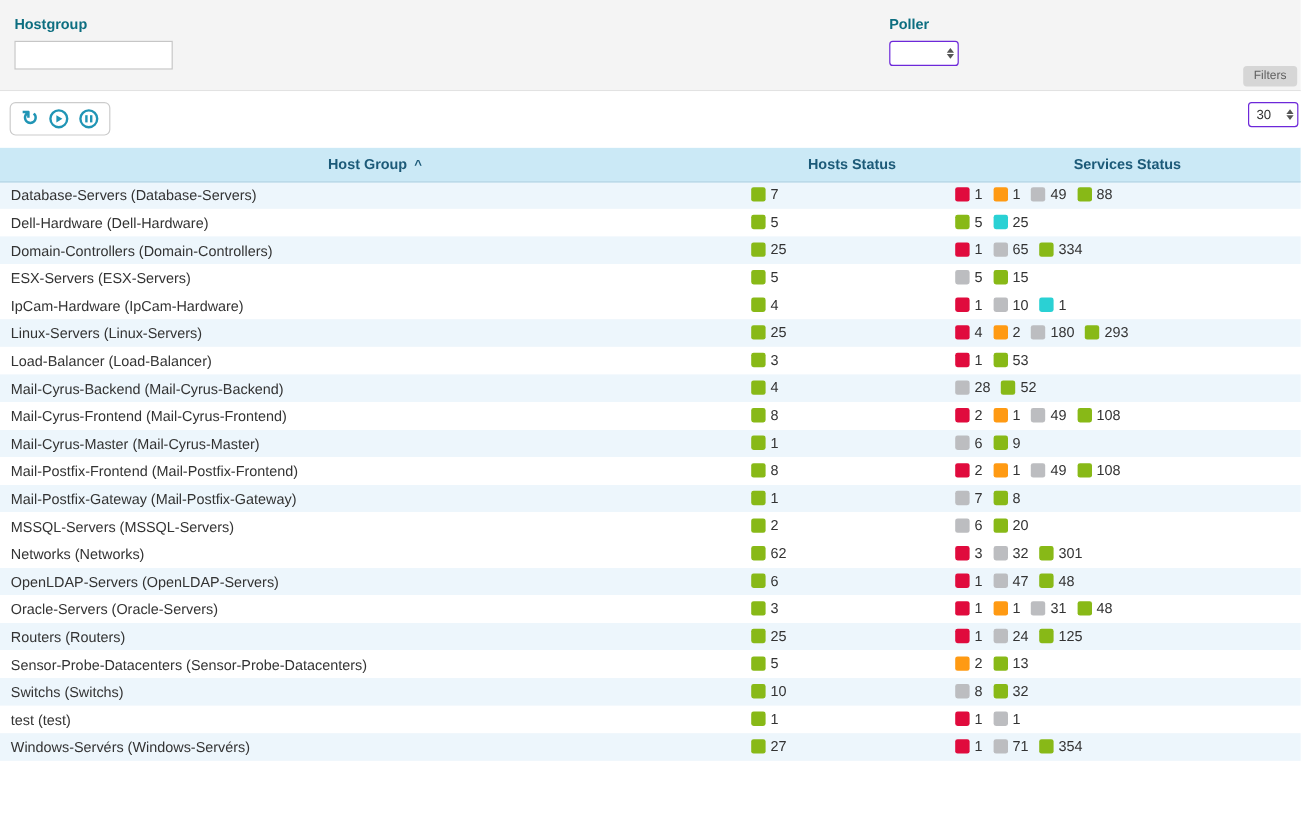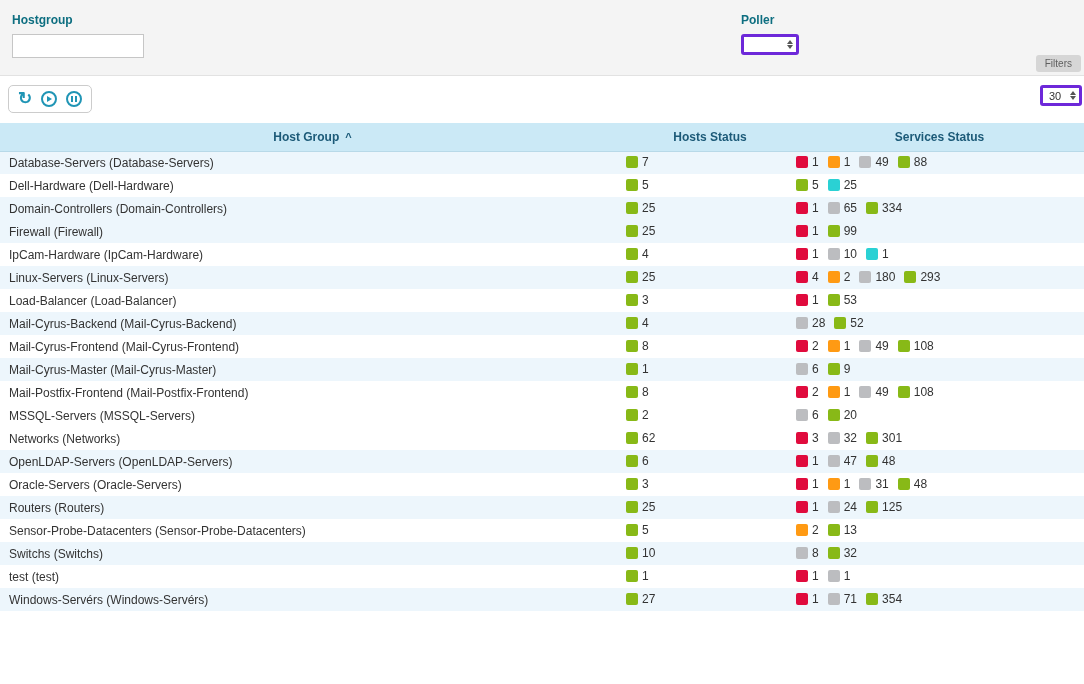--- a/index.html
+++ b/index.html
@@ -21,21 +21,21 @@
   .filter-label {
     display:block; font-size:12px; font-weight:bold;
     color:#0d6e80; margin-bottom:7px;
   }
   .text-input {
     width:132px; height:24px; border:1px solid #c6c6c6;
     background:#fff; font-size:12px; padding:0 5px;
     font-family:"Liberation Sans", sans-serif;
   }
   .select-box {
-    height:21px; background:#fff; border:3px solid #6d28d9;
+    height:21px; background:#fff; border:1px solid #6d28d9;
     border-radius:3px; display:flex; align-items:center;
     justify-content:space-between; padding:0 3px 0 6px;
     font-size:11px; cursor:pointer;
   }
   .select-box.poller-sel { width:58px; }
   .sel-arrows { display:flex; flex-direction:column; gap:1px; }
   .arr-up { width:0; height:0; border-left:3px solid transparent; border-right:3px solid transparent; border-bottom:4px solid #555; }
   .arr-down { width:0; height:0; border-left:3px solid transparent; border-right:3px solid transparent; border-top:4px solid #555; }
   .filters-tab {
     position:absolute; right:3px; bottom:3px;
@@ -199,32 +199,32 @@
             <span class="badge-sq" style="background: rgb(224, 11, 61);"></span>
             <span class="badge-num">1</span>
           </span><span class="badge">
             <span class="badge-sq" style="background: rgb(188, 189, 192);"></span>
             <span class="badge-num">65</span>
           </span><span class="badge">
             <span class="badge-sq" style="background: rgb(136, 185, 23);"></span>
             <span class="badge-num">334</span>
           </span></td>
       </tr>
-      <tr class="odd">
-        <td class="cell-name">Firewall (Firewall)</td>
-        <td class="cell-hosts"><span class="badge">
-            <span class="badge-sq" style="background: rgb(136, 185, 23);"></span>
-            <span class="badge-num">25</span>
-          </span></td>
-        <td class="cell-services"><span class="badge">
-            <span class="badge-sq" style="background: rgb(224, 11, 61);"></span>
-            <span class="badge-num">1</span>
-          </span><span class="badge">
-            <span class="badge-sq" style="background: rgb(136, 185, 23);"></span>
-            <span class="badge-num">99</span>
+      <tr class="even">
+        <td class="cell-name">ESX-Servers (ESX-Servers)</td>
+        <td class="cell-hosts"><span class="badge">
+            <span class="badge-sq" style="background: rgb(136, 185, 23);"></span>
+            <span class="badge-num">5</span>
+          </span></td>
+        <td class="cell-services"><span class="badge">
+            <span class="badge-sq" style="background: rgb(188, 189, 192);"></span>
+            <span class="badge-num">5</span>
+          </span><span class="badge">
+            <span class="badge-sq" style="background: rgb(136, 185, 23);"></span>
+            <span class="badge-num">15</span>
           </span></td>
       </tr>
       <tr class="even">
         <td class="cell-name">IpCam-Hardware (IpCam-Hardware)</td>
         <td class="cell-hosts"><span class="badge">
             <span class="badge-sq" style="background: rgb(136, 185, 23);"></span>
             <span class="badge-num">4</span>
           </span></td>
         <td class="cell-services"><span class="badge">
             <span class="badge-sq" style="background: rgb(224, 11, 61);"></span>
@@ -332,20 +332,34 @@
             <span class="badge-sq" style="background: rgb(255, 154, 19);"></span>
             <span class="badge-num">1</span>
           </span><span class="badge">
             <span class="badge-sq" style="background: rgb(188, 189, 192);"></span>
             <span class="badge-num">49</span>
           </span><span class="badge">
             <span class="badge-sq" style="background: rgb(136, 185, 23);"></span>
             <span class="badge-num">108</span>
           </span></td>
       </tr>
+      <tr class="odd">
+        <td class="cell-name">Mail-Postfix-Gateway (Mail-Postfix-Gateway)</td>
+        <td class="cell-hosts"><span class="badge">
+            <span class="badge-sq" style="background: rgb(136, 185, 23);"></span>
+            <span class="badge-num">1</span>
+          </span></td>
+        <td class="cell-services"><span class="badge">
+            <span class="badge-sq" style="background: rgb(188, 189, 192);"></span>
+            <span class="badge-num">7</span>
+          </span><span class="badge">
+            <span class="badge-sq" style="background: rgb(136, 185, 23);"></span>
+            <span class="badge-num">8</span>
+          </span></td>
+      </tr>
       <tr class="even">
         <td class="cell-name">MSSQL-Servers (MSSQL-Servers)</td>
         <td class="cell-hosts"><span class="badge">
             <span class="badge-sq" style="background: rgb(136, 185, 23);"></span>
             <span class="badge-num">2</span>
           </span></td>
         <td class="cell-services"><span class="badge">
             <span class="badge-sq" style="background: rgb(188, 189, 192);"></span>
             <span class="badge-num">6</span>
           </span><span class="badge">

